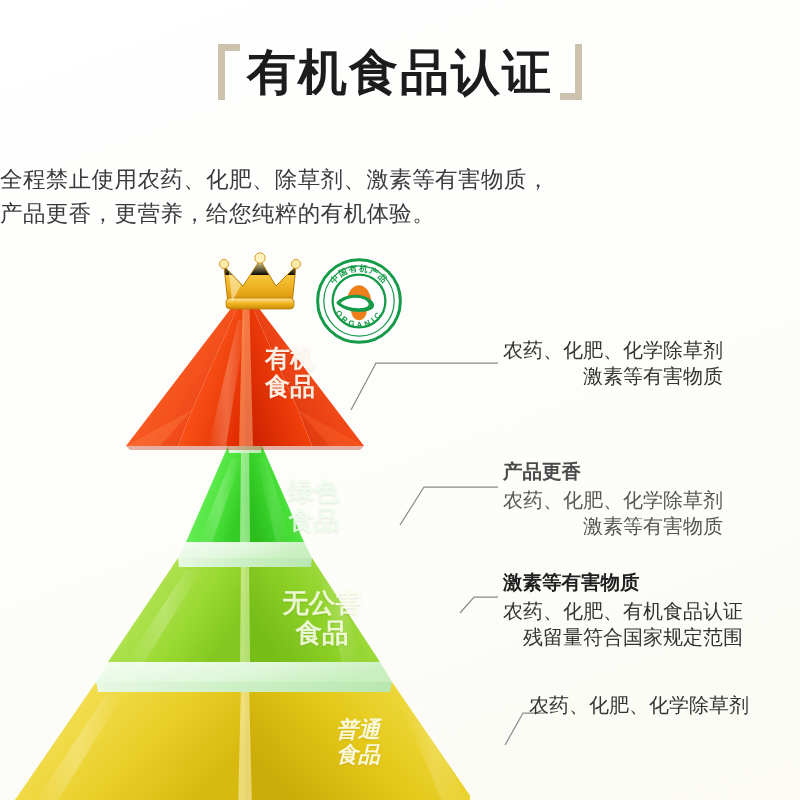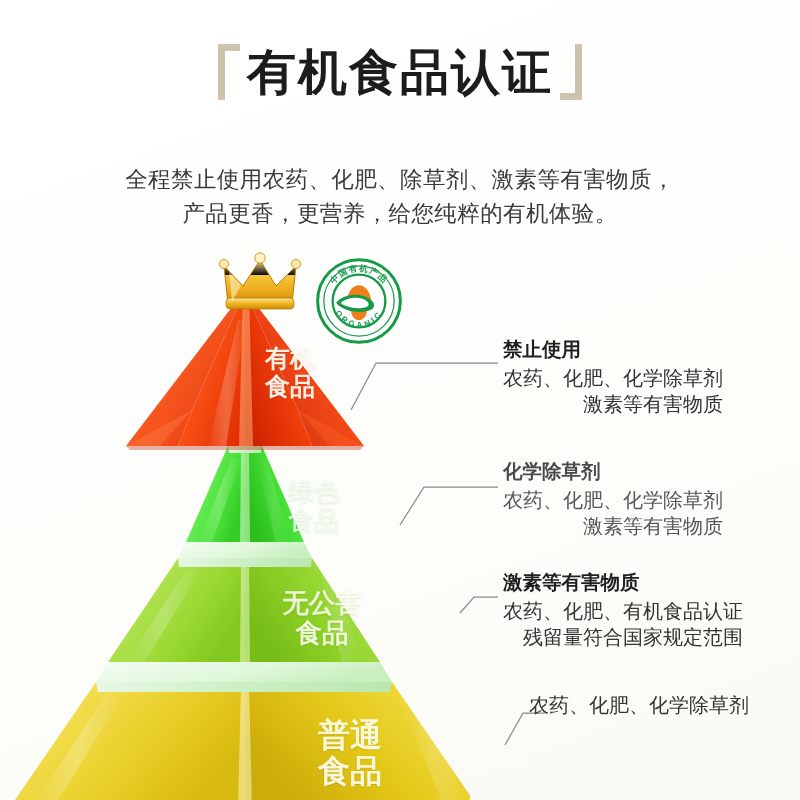--- a/index.html
+++ b/index.html
@@ -63,21 +63,20 @@
     letter-spacing: 2px;
     line-height: 1;
     white-space: nowrap;
   }
 
   
   .subtitle {
     position: absolute;
     top: 163px;
     left: 0; right: 0;
-    text-align: center;
     color: #3a3a3a;
     font-size: 22.5px;
     line-height: 34px;
     letter-spacing: 0.4px;
   }
   .subtitle div { white-space: nowrap; }
 
   
   #pyramid-wrap {
     position: absolute;
@@ -94,21 +93,21 @@
     font-weight: bold;
     line-height: 1.12;
     color: rgba(255,255,255,0.92);
     text-shadow: 0 1px 2px rgba(0,0,0,0.10);
     pointer-events: none;
     white-space: pre-line;
   }
   .tier-label.t1 { left: 238px; top: 344px; width: 104px; font-size: 25px; color: rgba(255,248,238,0.95); }
   .tier-label.t2 { left: 262px; top: 477px; width: 104px; font-size: 25.5px; color: rgba(240,255,238,0.82); }
   .tier-label.t3 { left: 258px; top: 589px; width: 128px; font-size: 26.5px; color: rgba(250,255,235,0.88); }
-  .tier-label.t4 { left: 294px; top: 718px; width: 112px; font-size: 32px; color: rgba(255,255,240,0.9); }
+  .tier-label.t4 { left: 302px; top: 718px; width: 112px; font-size: 22px; color: rgba(255,255,240,0.9); font-style: italic; }
 
   
   #crown {
     position: absolute;
     left: 216px;
     top: 252px;
     width: 104px;
     height: 62px;
   }
 
@@ -428,27 +427,26 @@
 
       <path d="M400,525 L424,487 L498,487"></path>
 
       <path d="M460,613 L474,597 L498,597"></path>
 
       <path d="M505,745 L523,713 L545,713"></path>
     </g>
   </svg>
 
   <div class="annotation a1">
-    <div class="head">禁止使用</div>
     <div class="body">农药、化肥、化学除草剂</div>
     <div class="body">激素等有害物质</div>
   </div>
 
   <div class="annotation a2">
-    <div class="head">化学除草剂</div>
+    <div class="head">产品更香</div>
     <div class="body">农药、化肥、化学除草剂</div>
     <div class="body">激素等有害物质</div>
   </div>
 
   <div class="annotation a3">
     <div class="head">激素等有害物质</div>
     <div class="body">农药、化肥、有机食品认证</div>
     <div class="body">残留量符合国家规定范围</div>
   </div>
 

